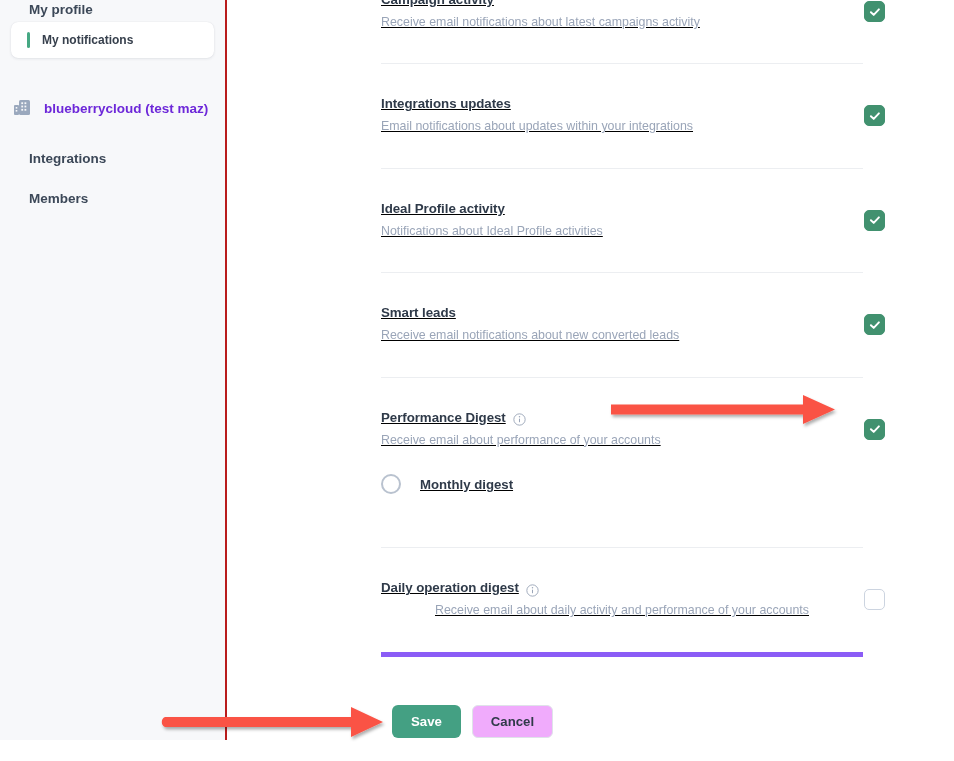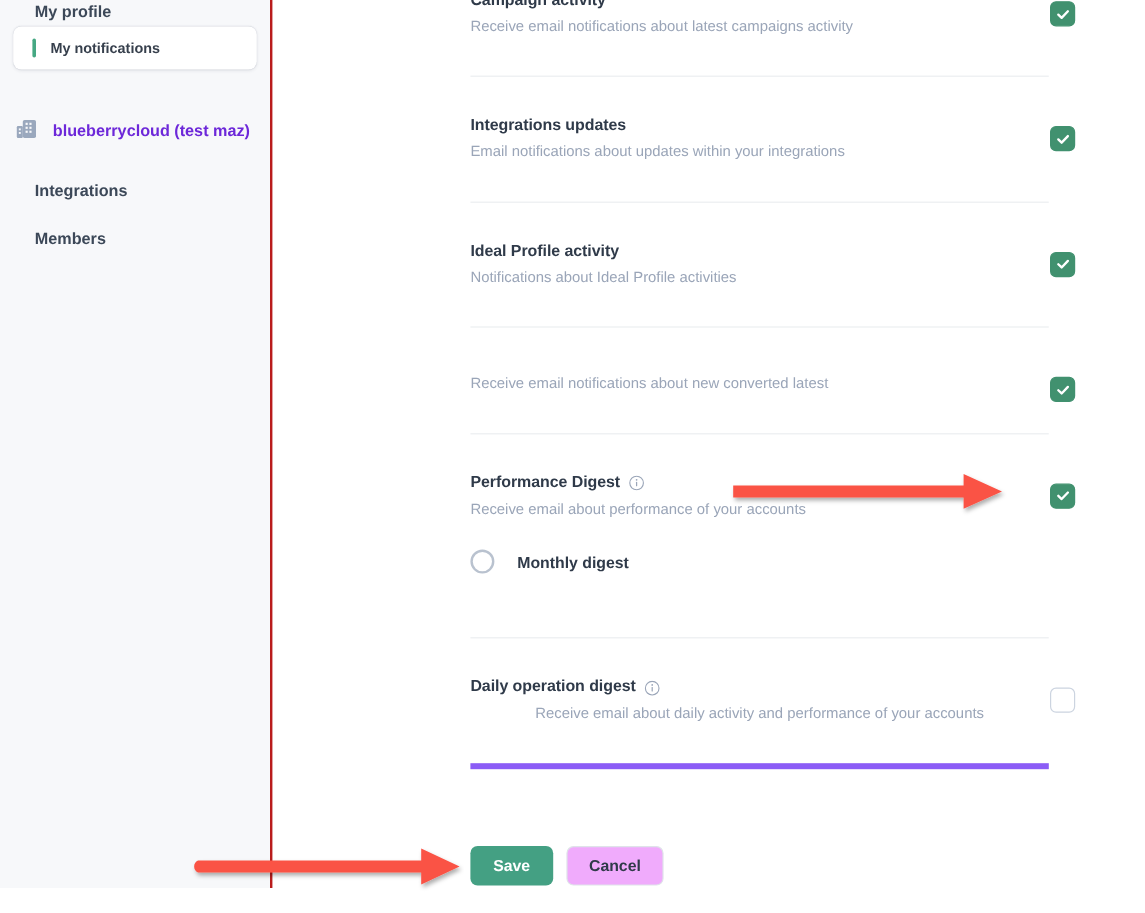--- a/index.html
+++ b/index.html
@@ -124,23 +124,24 @@
     position: absolute;
     left: 228px;
     top: 0;
     right: 0;
     bottom: 0;
     background: #ffffff;
   }
 
   .rows {
     position: absolute;
-    left: 164px;
+    left: 153px;
     top: 0;
     width: 482px;
+    text-decoration: underline;
   }
 
   .row {
     position: relative;
     box-sizing: border-box;
     border-bottom: 1px solid #eceef1;
   }
   .row:last-child { border-bottom: 5px solid #8b5cf6; text-align: center; }
 
   .row-head {
@@ -352,21 +353,24 @@
         </div>
         <div class="row-desc">Notifications about Ideal Profile activities</div>
         <div class="checkbox on" style="top:41px;">
           <svg class="tick" viewBox="0 0 14 14" xmlns="http://www.w3.org/2000/svg">
             <path d="M2.6 7.2 L5.6 10.1 L11.2 4.2" fill="none" stroke="#ffffff" stroke-width="2.1" stroke-linecap="round" stroke-linejoin="round"></path>
           </svg>
         </div>
       </div>
 
       <div class="row" style="padding-top:32px; padding-bottom:33px;">
-        <div class="row-desc">Receive email notifications about new converted latest</div>
+        <div class="row-head">
+          <span class="row-title">Smart leads</span>
+        </div>
+        <div class="row-desc">Receive email notifications about new converted leads</div>
         <div class="checkbox on" style="top:41px;">
           <svg class="tick" viewBox="0 0 14 14" xmlns="http://www.w3.org/2000/svg">
             <path d="M2.6 7.2 L5.6 10.1 L11.2 4.2" fill="none" stroke="#ffffff" stroke-width="2.1" stroke-linecap="round" stroke-linejoin="round"></path>
           </svg>
         </div>
       </div>
 
       <div class="row" style="padding-top:32px; padding-bottom:27px;">
         <div class="row-head">
           <span class="row-title">Performance Digest</span>

